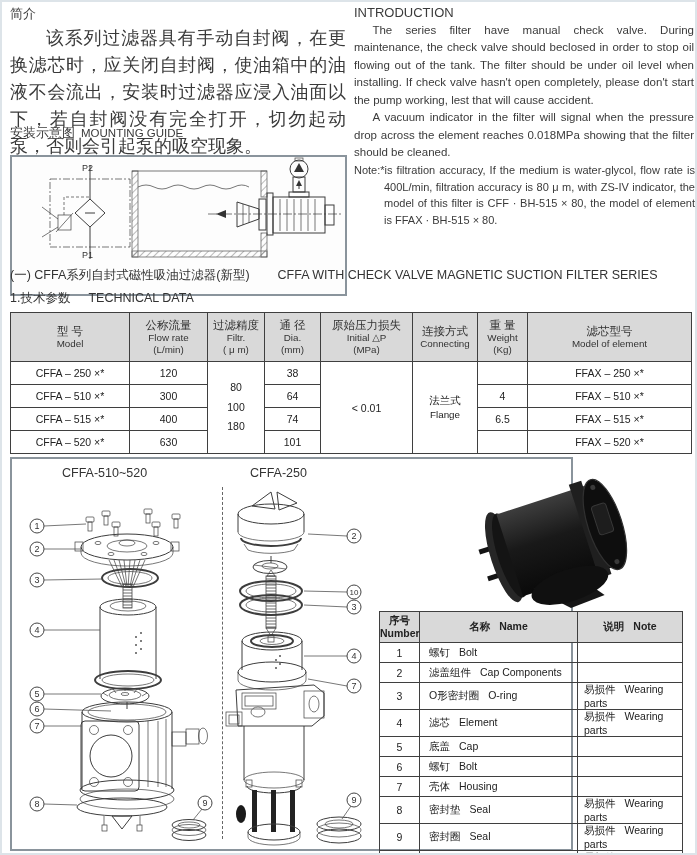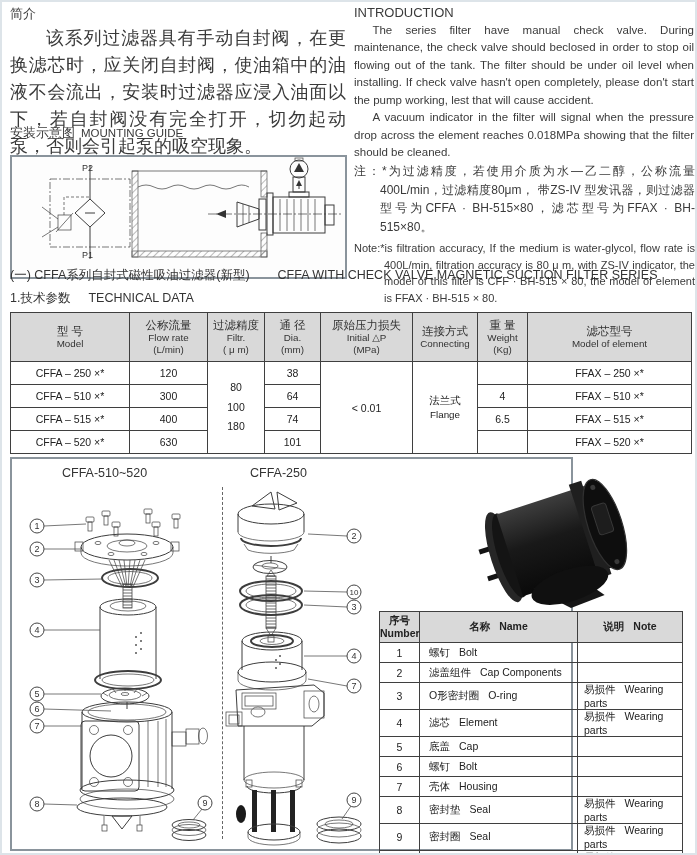--- a/index.html
+++ b/index.html
@@ -12,21 +12,21 @@
   
   .intro-cn{position:absolute;left:8px;top:3px;width:336px;}
   .intro-en{position:absolute;left:352px;top:3px;width:340px;}
   .intro-title{font-size:13px;font-weight:normal;margin:0 0 2px 0;color:#3a3a3a;}
   .intro-en .intro-title{}
   .para-cn{font-size:18px;line-height:1.5;margin:0;text-align:justify;text-indent:2em;color:#3a3a3a;}
   .para-en{font-size:11.5px;line-height:1.52;margin:0;text-align:justify;text-indent:1.6em;color:#3a3a3a;}
   
   .mount-title{position:absolute;left:8px;top:122px;font-size:13px;color:#3a3a3a;}
   .mount-title .en{font-size:11.5px;margin-left:6px;margin-top:33px;}
-  .mount-box{position:absolute;left:8px;top:153px;width:337px;height:124px;border:2px solid #8a949c;box-sizing:border-box;background:#fdfdfd;}
+  .mount-box{position:absolute;left:8px;top:153px;width:337px;height:141px;border:2px solid #8a949c;box-sizing:border-box;background:#fdfdfd;}
   
   .notes{position:absolute;left:352px;top:160px;width:341px;}
   .note-cn{font-size:12px;line-height:1.55;margin:0 0 4px 0;padding-left:26px;text-indent:-26px;color:#3a3a3a;text-align:justify;}
   .note-en{font-size:11px;line-height:1.5;margin:0;padding-left:30px;text-indent:-30px;color:#3a3a3a;text-align:justify;}
   
   .series-title{position:absolute;left:8px;top:265px;font-size:12.5px;color:#333;white-space:nowrap;}
   .series-title .en{margin-left:28px;}
   .tech-label{position:absolute;left:8px;top:288px;font-size:12.5px;color:#333;}
   .tech-label .en{margin-left:18px;}
   
@@ -151,21 +151,20 @@
           <polygon points="287,6 282,15 292,15" fill="#333"></polygon>
           <rect x="283" y="1" width="8" height="3" class="ln-t" fill="#fff"></rect>
         </g>
         <line x1="287" y1="32" x2="287" y2="25" class="ln"></line>
         <polygon points="287,23 284,29 290,29" fill="#333"></polygon>
       </g>
     </svg>
   </div>
 
   <div class="notes">
-    <p class="note-cn"><span>注：</span><span>*为过滤精度，若使用介质为水—乙二醇，公称流量400L/min，过滤精度80μm， 带ZS-IV 型发讯器，则过滤器型号为CFFA · BH-515×80，滤芯型号为FFAX · BH-515×80。</span></p>
     <p class="note-en"><span>Note:</span><span>*is filtration accuracy, If the medium is water-glycol,  flow  rate is 400L/min, filtration accuracy is 80 μ m, with ZS-IV  indicator, the model of this filter is CFF · BH-515 × 80,  the model of element is FFAX · BH-515 × 80.</span></p>
   </div>
 
   <div class="series-title">
     <span>(一) CFFA系列自封式磁性吸油过滤器(新型)</span><span class="en">CFFA WITH CHECK VALVE MAGNETIC SUCTION FILTER SERIES</span>
   </div>
   <div class="tech-label">
     <span>1.技术参数</span><span class="en">TECHNICAL DATA</span>
   </div>
 

